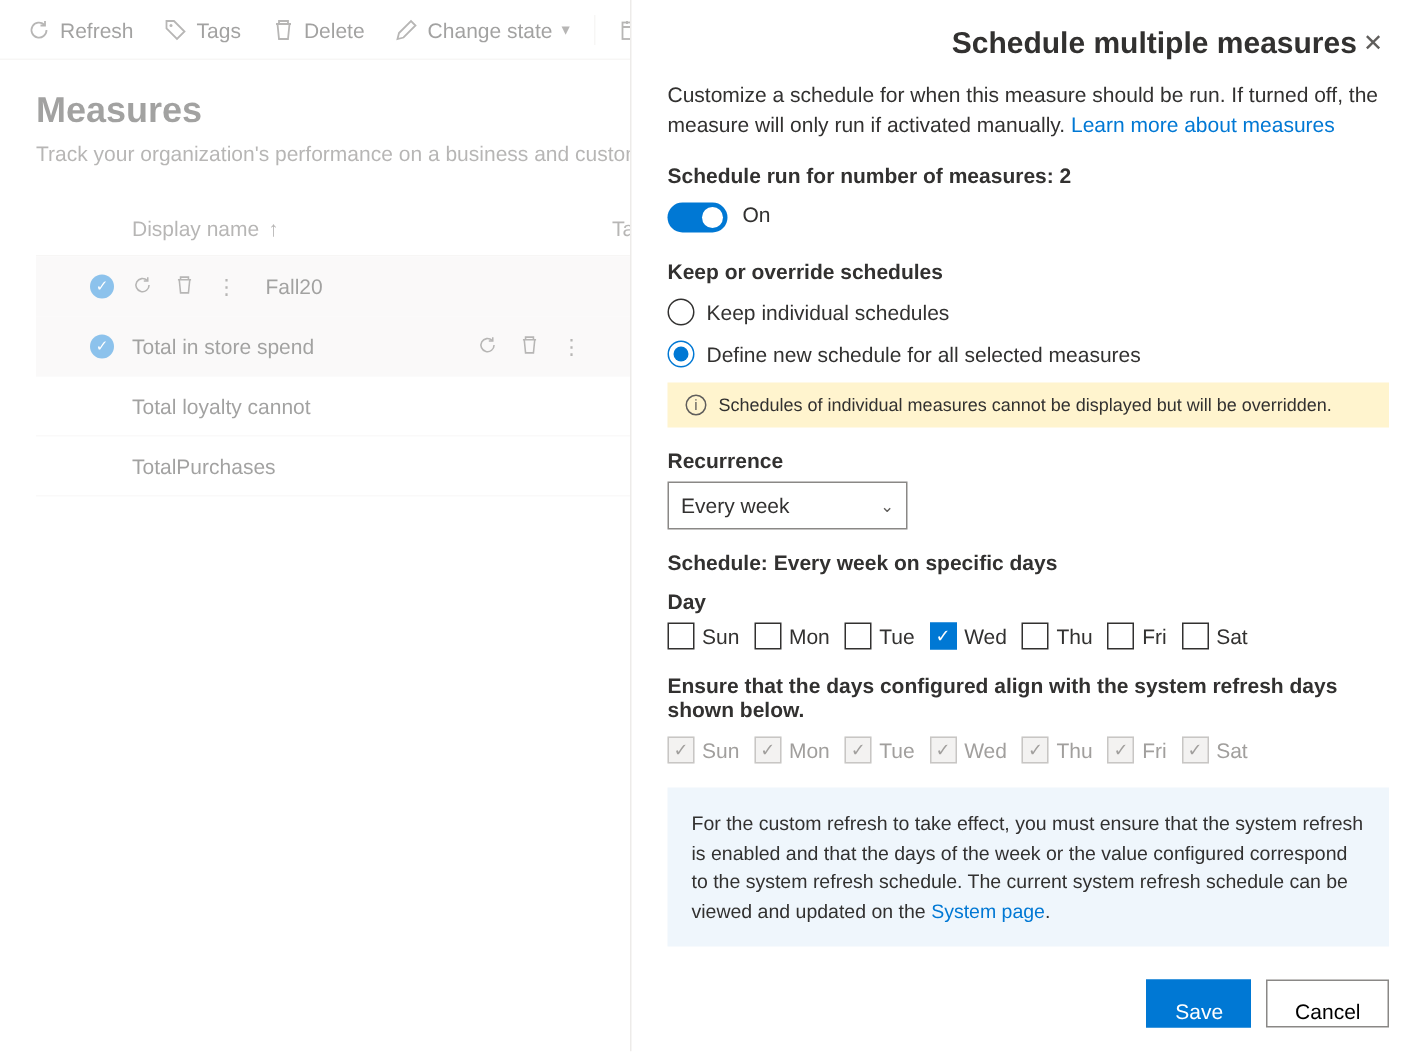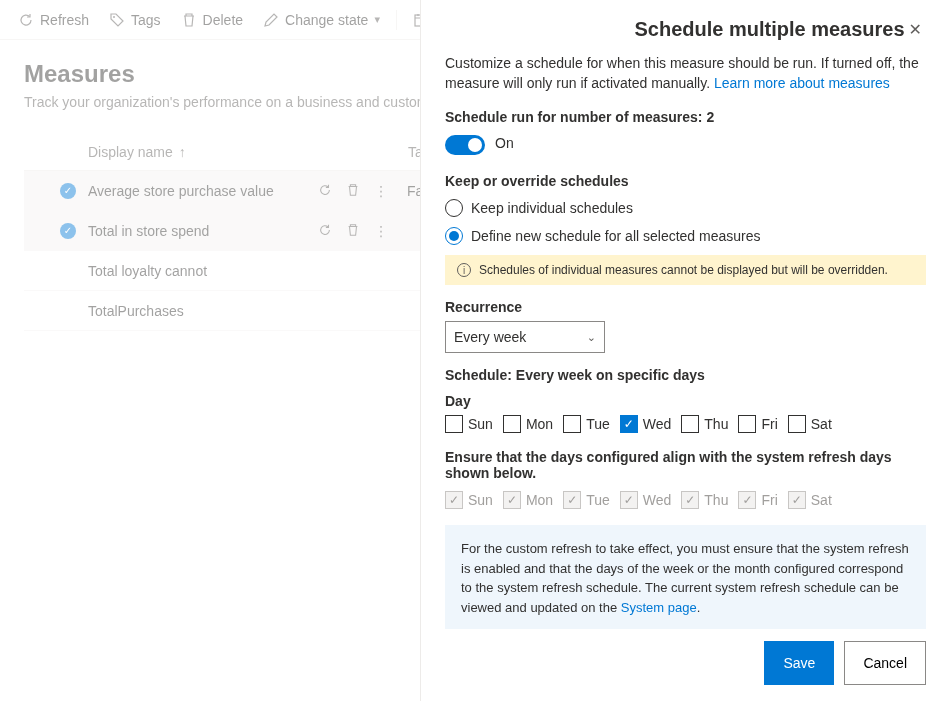--- a/index.html
+++ b/index.html
@@ -58,21 +58,21 @@
   .day-item.readonly { cursor: default; color: #a19f9d; }
   .cbox { width: 18px; height: 18px; border: 1px solid #323130; display: flex; align-items: center; justify-content: center; color: #fff; font-size: 12px; }
   .cbox.checked { background: #0078d4; border-color: #0078d4; }
   .cbox.readonly { border-color: #c8c6c4; background: #f3f2f1; color: #a19f9d; }
 
   .helper-text { font-size: 14px; font-weight: 600; margin-bottom: 10px; }
 
   .info-box { background: #eff6fc; padding: 14px 16px; font-size: 13px; color: #323130; line-height: 1.5; margin-top: 8px; }
 
   .panel-footer { display: flex; justify-content: flex-end; gap: 10px; padding: 12px 24px 16px; border-top: none; }
-  .btn { height: 44px; padding: 12px 18px; font-size: 14px; cursor: pointer; border: 1px solid #8a8886; background: #fff; }
+  .btn { height: 32px; padding: 12px 18px; font-size: 14px; cursor: pointer; border: 1px solid #8a8886; background: #fff; }
   .btn.primary { background: #0078d4; color: #fff; border-color: #0078d4; }
 
   svg { display: block; }
 </style>
 </head>
 <body>
 
 <div class="toolbar">
   <div class="toolbar-item">
     <span class="toolbar-icon">
@@ -132,21 +132,20 @@
         <span>↑</span>
       </div>
       <div style="flex:0 0 80px"></div>
       <div class="col-tags">Tags</div>
     </div>
     <div id="rows-container">
         <div class="table-row selected">
           <div class="row-check">
             <div class="check-circle">✓</div>
           </div>
-          <div class="row-name">Average store purchase value</div>
           <div class="row-actions">
             <span>
               <svg width="14" height="14" viewBox="0 0 16 16">
                 <path d="M13 8a5 5 0 1 1-1.5-3.5" fill="none" stroke="#605e5c" stroke-width="1.2"></path>
                 <path d="M12 2v3h-3" fill="none" stroke="#605e5c" stroke-width="1.2"></path>
               </svg>
             </span>
             <span>
               <svg width="14" height="14" viewBox="0 0 16 16">
                 <path d="M3 4h10M5 4V2h6v2M4 4l1 10h6l1-10" fill="none" stroke="#605e5c" stroke-width="1.2"></path>
@@ -294,21 +293,21 @@
           <div class="cbox readonly">✓</div>
           <span>Fri</span>
         </div>
         <div class="day-item readonly">
           <div class="cbox readonly">✓</div>
           <span>Sat</span>
         </div>
       </div>
 
     <div class="info-box">
-      <span>For the custom refresh to take effect, you must ensure that the system refresh is enabled and that the days of the week or the month configured correspond to the system refresh schedule. The current system refresh schedule can be viewed and updated on the </span><span class="link">System page</span><span>.</span>
+      <span>For the custom refresh to take effect, you must ensure that the system refresh is enabled and that the days of the week or the value configured correspond to the system refresh schedule. The current system refresh schedule can be viewed and updated on the </span><span class="link">System page</span><span>.</span>
     </div>
   </div>
 
   <div class="panel-footer">
     <button class="btn primary">Save</button>
     <button class="btn">Cancel</button>
   </div>
 </div>
 
 </body></html>

